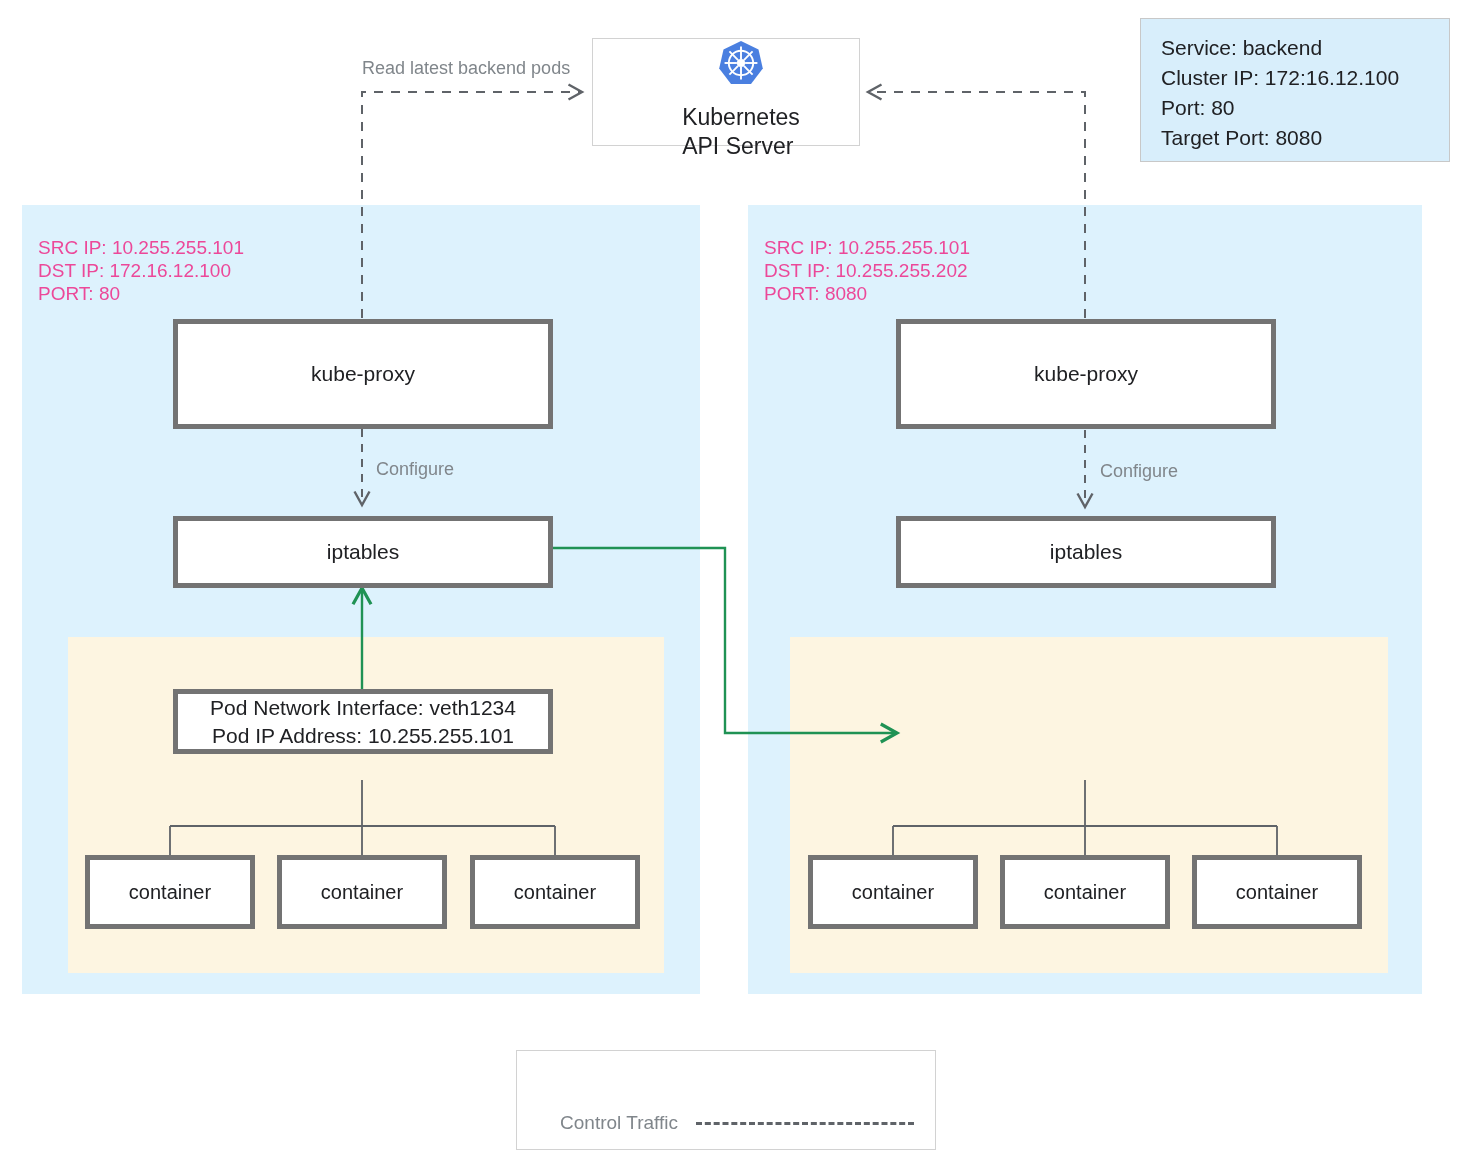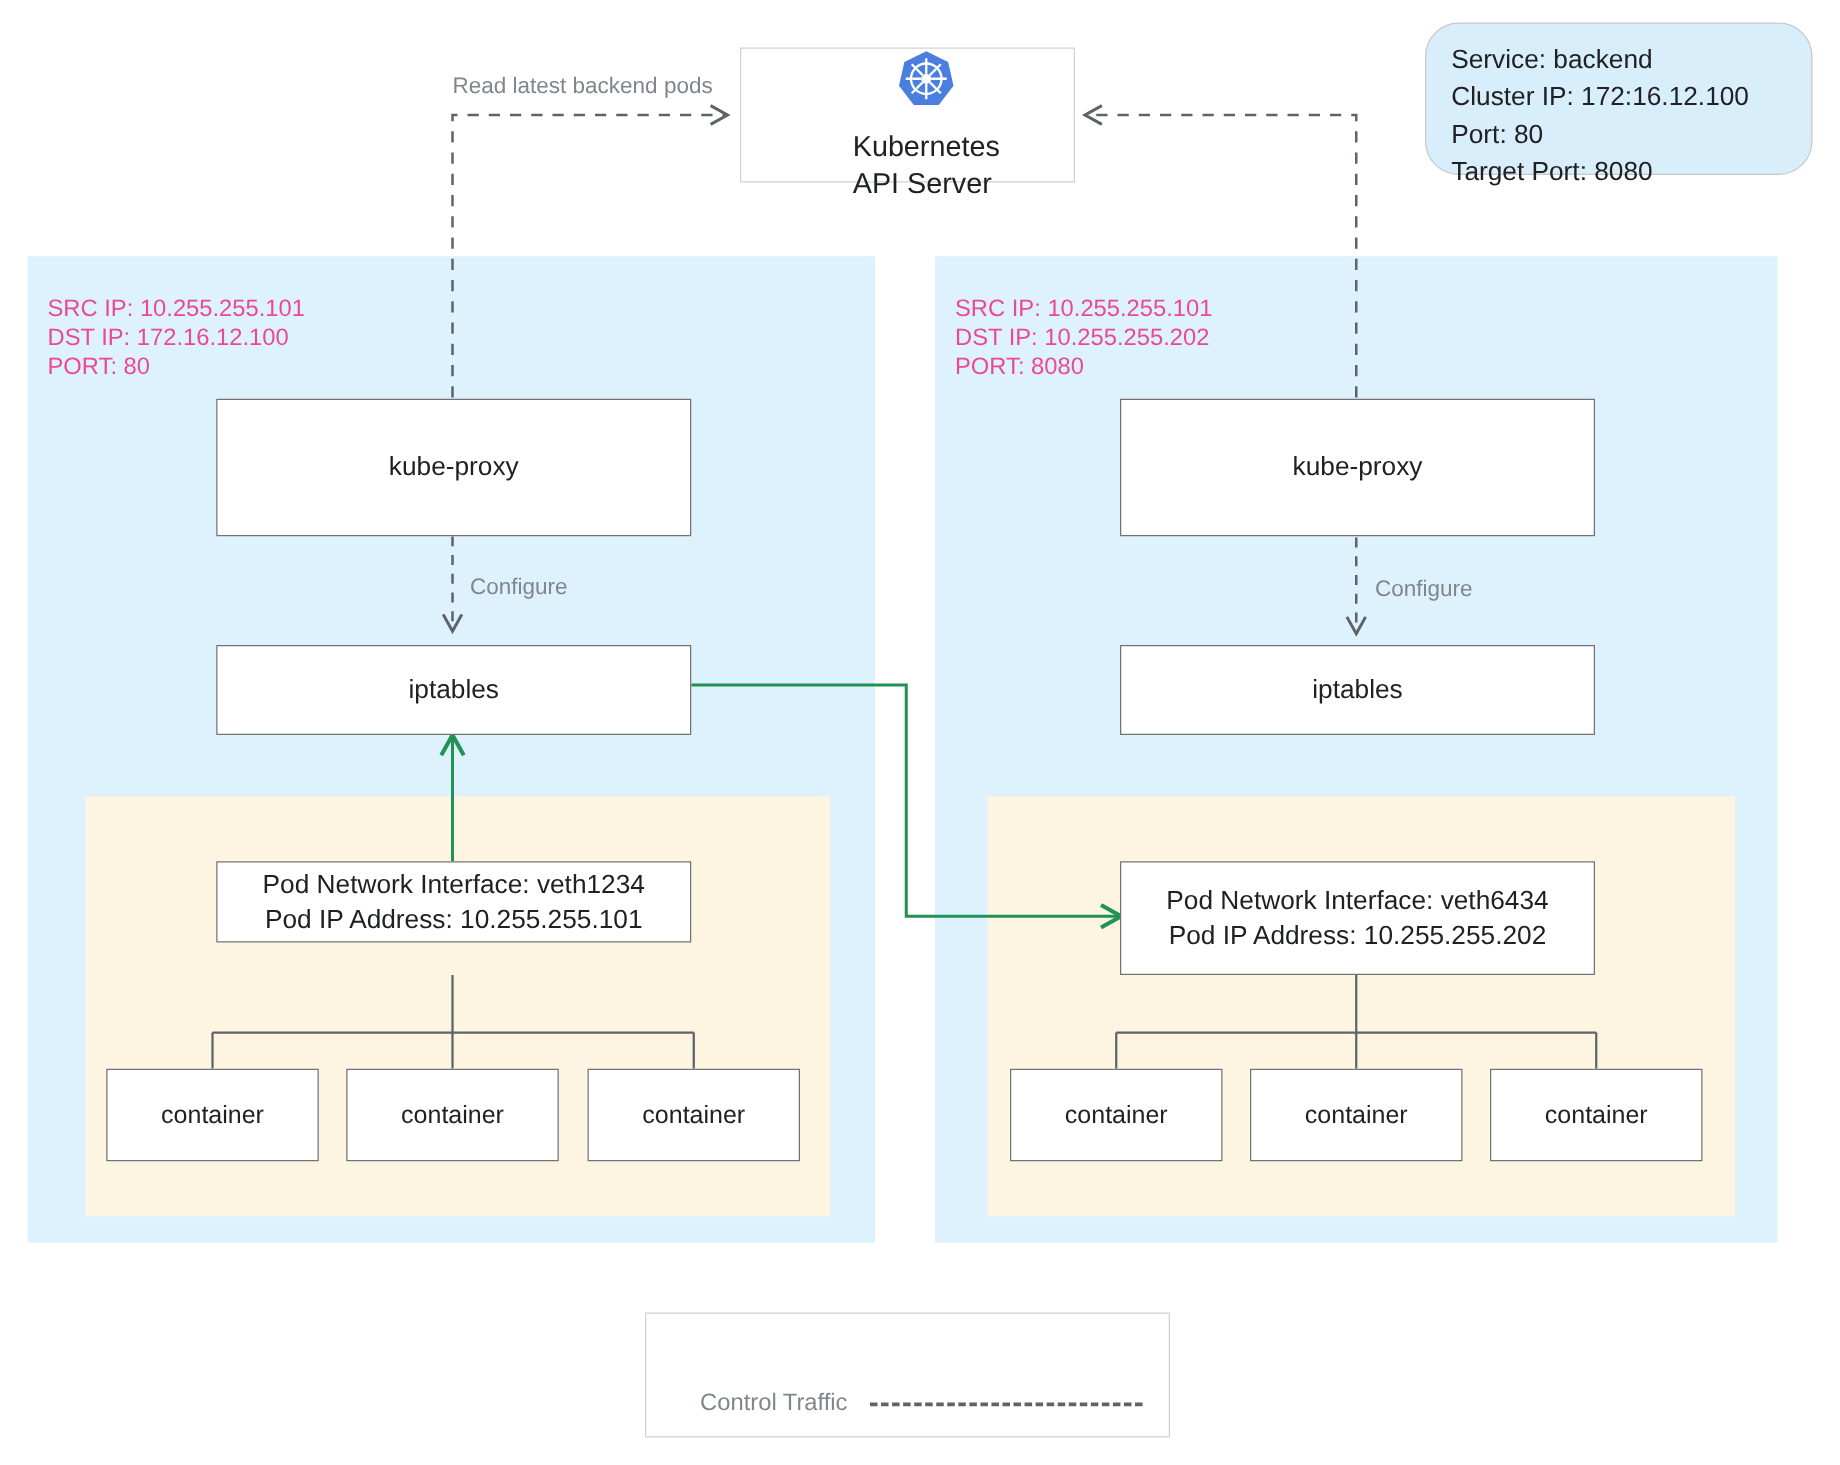--- a/index.html
+++ b/index.html
@@ -29,21 +29,21 @@
     position: absolute;
     background: #ddf2fd;
   }
   .pod-box {
     position: absolute;
     background: #fdf5e1;
   }
   .wbox {
     position: absolute;
     background: #ffffff;
-    border: 1px solid #737373;
+    border: 5px solid #737373;
     box-sizing: border-box;
     display: flex;
     align-items: center;
     justify-content: center;
     text-align: center;
     color: #202124;
   }
   .ip-block {
     position: absolute;
     color: #ec4899;
@@ -180,21 +180,21 @@
           <line x1="26.9" y1="26.9" x2="31.8" y2="31.8"></line>
           <line x1="26.9" y1="21.1" x2="31.8" y2="16.2"></line>
           <line x1="21.1" y1="26.9" x2="16.2" y2="31.8"></line>
         </g>
       </svg>
     </span>
     <span class="api-title">Kubernetes
 API Server</span>
   </div>
 
-  <div class="svc-box" style="left:1140px; top:18px; width:310px; height:122px;border-radius:27px;">Service: backend
+  <div class="svc-box" style="left:1140px; top:18px; width:310px; height:144px;">Service: backend
 Cluster IP: 172:16.12.100
 Port: 80
 Target Port: 8080</div>
 
   <div class="edge-label" style="left:362px; top:58px;">Read latest backend pods</div>
   <div class="edge-label" style="left:376px; top:459px;">Configure</div>
   <div class="edge-label" style="left:1100px; top:461px;">Configure</div>
 
   <div class="ip-block" style="left:38px; top:236px;">SRC IP: 10.255.255.101
 DST IP: 172.16.12.100
@@ -212,22 +212,20 @@
   <div class="wbox cont-box" style="left:470px; top:855px; width:170px; height:74px;">container</div>
 
   <div class="ip-block" style="left:764px; top:236px;">SRC IP: 10.255.255.101
 DST IP: 10.255.255.202
 PORT: 8080</div>
 
   <div class="wbox kp-box" style="left:896px; top:319px; width:380px; height:110px;">kube-proxy</div>
 
   <div class="wbox kp-box" style="left:896px; top:516px; width:380px; height:72px;">iptables</div>
 
-  <div class="wbox pni-box" style="left:896px; top:689px; width:380px; height:91px;">Pod Network Interface: veth6434
-Pod IP Address: 10.255.255.202</div>
 
   <div class="wbox cont-box" style="left:808px; top:855px; width:170px; height:74px;">container</div>
   <div class="wbox cont-box" style="left:1000px; top:855px; width:170px; height:74px;">container</div>
   <div class="wbox cont-box" style="left:1192px; top:855px; width:170px; height:74px;">container</div>
 
   <div class="legend-box" style="left:516px; top:1050px; width:420px; height:100px;"></div>
   <div class="legend-row" style="left:530px; top:1112px;">
     <span class="legend-label">Control Traffic</span>
     <span class="legend-swatch sw-dash"></span>
   </div>

